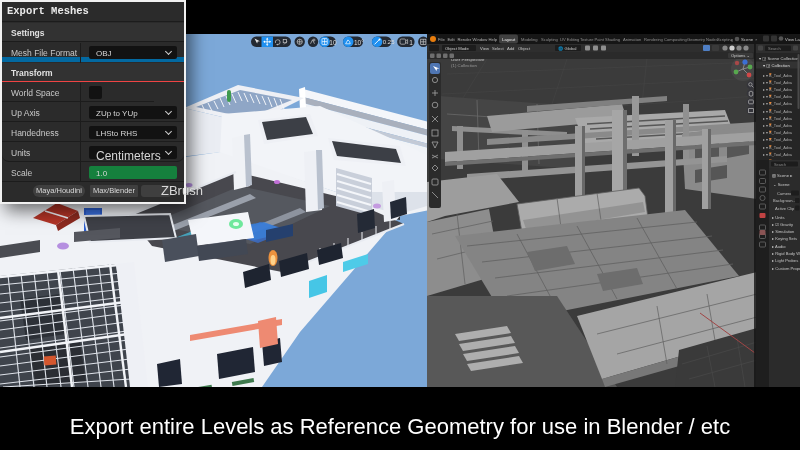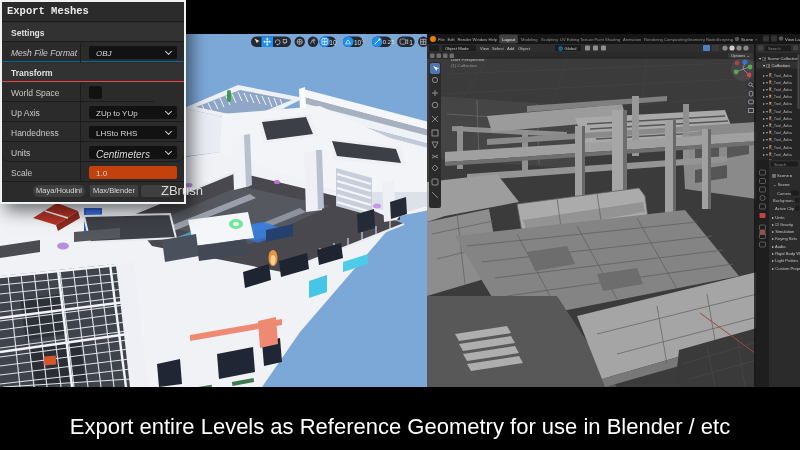--- a/index.html
+++ b/index.html
@@ -565,21 +565,21 @@
 </svg>
 </div>
 
 <div class="abs" style="left:0;top:0;width:186px;height:204px;background:#2b2b2b;border:2px solid #f1f1f1;border-left-width:2px;box-shadow:5px 7px 16px rgba(0,0,0,0.55);">
   <div class="abs" style="left:0;top:0;width:182px;height:20px;border-bottom:1px solid #1c1c1c;font-family:Liberation Mono, monospace;">
     <div class="abs" style="left:5px;top:3px;font-size:10.5px;font-weight:bold;color:#ececec;">Export Meshes</div>
   </div>
   <div class="abs" style="left:0;top:21px;width:182px;height:19px;background:#323232;border-bottom:1px solid #1c1c1c;">
     <div class="abs" style="left:9px;top:5px;font-size:8.5px;font-weight:bold;color:#e0e0e0;">Settings</div>
   </div>
-  <div class="abs" style="left:0;top:41px;width:182px;height:19px;border-bottom:1px solid #0369a1;font-style:italic;">
+  <div class="abs" style="left:0;top:41px;width:182px;height:19px;border-bottom:5px solid #0369a1;">
     <div class="abs" style="left:9px;top:5px;font-size:8.5px;color:#c9c9c9;">Mesh File Format</div>
     <div class="abs" style="left:87px;top:3px;width:88px;height:13px;background:#121212;border-radius:2px;">
       <div class="abs" style="left:7px;top:2.5px;font-size:8px;color:#d6d6d6;">OBJ</div>
       <div class="abs" style="right:6px;top:3px;width:5px;height:5px;border-right:1.4px solid #cdcdcd;border-bottom:1.4px solid #cdcdcd;transform:rotate(45deg);"></div>
     </div>
   </div>
   <div class="abs" style="left:0;top:61px;width:182px;height:19px;background:#323232;border-bottom:1px solid #ef4444;">
     <div class="abs" style="left:9px;top:5px;font-size:8.5px;font-weight:bold;color:#e0e0e0;">Transform</div>
   </div>
   <div class="abs" style="left:0;top:81px;width:152px;height:19px;border-bottom:1px solid #1c1c1c;">
@@ -596,27 +596,27 @@
   <div class="abs" style="left:0;top:121px;width:182px;height:19px;border-bottom:1px solid #1c1c1c;">
     <div class="abs" style="left:9px;top:5px;font-size:8.5px;color:#c9c9c9;">Handedness</div>
     <div class="abs" style="left:87px;top:3px;width:88px;height:13px;background:#121212;border-radius:2px;">
       <div class="abs" style="left:7px;top:2.5px;font-size:8px;color:#d6d6d6;">LHSto RHS</div>
       <div class="abs" style="right:6px;top:3px;width:5px;height:5px;border-right:1.4px solid #cdcdcd;border-bottom:1.4px solid #cdcdcd;transform:rotate(45deg);"></div>
     </div>
   </div>
   <div class="abs" style="left:0;top:141px;width:182px;height:19px;border-bottom:1px solid #1c1c1c;border-radius:7px;">
     <div class="abs" style="left:9px;top:5px;font-size:8.5px;color:#c9c9c9;">Units</div>
     <div class="abs" style="left:87px;top:3px;width:88px;height:13px;background:#121212;border-radius:2px;">
-      <div class="abs" style="left:7px;top:2.5px;font-size:10px;color:#d6d6d6;font-style:italic;">Centimeters</div>
+      <div class="abs" style="left:7px;top:2.5px;font-size:12px;color:#d6d6d6;">Centimeters</div>
       <div class="abs" style="right:6px;top:3px;width:5px;height:5px;border-right:1.4px solid #cdcdcd;border-bottom:1.4px solid #cdcdcd;transform:rotate(45deg);"></div>
     </div>
   </div>
   <div class="abs" style="left:0;top:161px;width:182px;height:19px;border-bottom:1px solid #1c1c1c;">
     <div class="abs" style="left:9px;top:5px;font-size:8.5px;color:#c9c9c9;">Scale</div>
-    <div class="abs" style="left:87px;top:3px;width:88px;height:13px;background:#c2410c;border-radius:2px;">
+    <div class="abs" style="left:87px;top:3px;width:88px;height:13px;background:#15803d;border-radius:2px;">
       <div class="abs" style="left:7px;top:2.5px;font-size:8px;color:#d6d6d6;">1.0</div>
     </div>
   </div>
   <div class="abs" style="left:0;top:180px;width:182px;height:20px;">
     <div class="abs" style="left:31px;top:3px;width:52px;height:12px;background:#3f3f3f;border-radius:6px;text-align:center;font-size:7.5px;color:#d8d8d8;line-height:12px;">Maya/Houdini</div>
     <div class="abs" style="left:88px;top:3px;width:48px;height:12px;background:#3f3f3f;border-radius:1px;text-align:center;font-size:7.5px;color:#d8d8d8;line-height:12px;">Max/Blender</div>
     <div class="abs" style="left:139px;top:3px;width:30px;height:12px;background:#3f3f3f;border-radius:3px;text-align:left;font-size:13px;color:#d8d8d8;line-height:12px;padding-left:20px;">ZBrush</div>
   </div>
   <div class="abs" style="left:78px;top:41px;width:1px;height:20px;background:#1c1c1c;"></div>
   <div class="abs" style="left:78px;top:81px;width:1px;height:99px;background:#1c1c1c;"></div>

